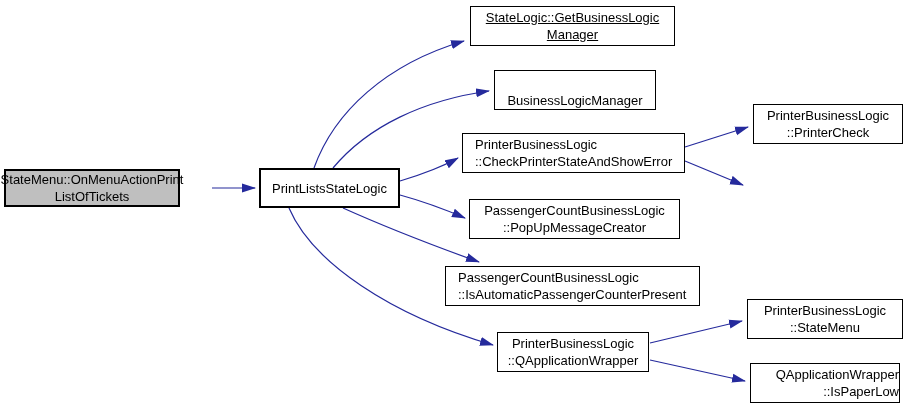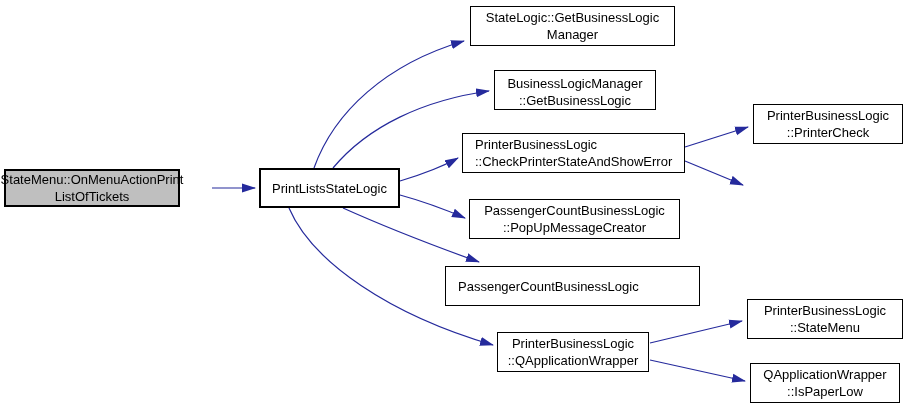--- a/index.html
+++ b/index.html
@@ -51,58 +51,58 @@
 
   <div class="node root" style="left:4px;top:169px;width:176px;height:38px;">
     <span>StateMenu::OnMenuActionPrint</span>
     <span>ListOfTickets</span>
   </div>
 
   <div class="node main" style="left:259px;top:168px;width:141px;height:40px;">
     <span>PrintListsStateLogic</span>
   </div>
 
-  <div class="node" style="left:470px;top:6px;width:205px;height:40px;">
+  <div class="node" style="left:470px;top:6px;width:205px;height:40px;text-decoration:underline;">
     <span>StateLogic::GetBusinessLogic</span>
     <span>Manager</span>
   </div>
 
   <div class="node" style="left:494px;top:70px;width:162px;height:40px;justify-content:flex-end;">
     <span>BusinessLogicManager</span>
-    <span>::GetBusinessLogic</span>
   </div>
 
   <div class="node align-left" style="left:462px;top:133px;width:223px;height:40px;">
     <span>PrinterBusinessLogic</span>
     <span>::CheckPrinterStateAndShowError</span>
   </div>
 
   <div class="node" style="left:469px;top:199px;width:211px;height:40px;">
     <span>PassengerCountBusinessLogic</span>
     <span>::PopUpMessageCreator</span>
   </div>
 
   <div class="node align-left" style="left:445px;top:266px;width:255px;height:40px;">
     <span>PassengerCountBusinessLogic</span>
+    <span>::IsAutomaticPassengerCounterPresent</span>
   </div>
 
   <div class="node" style="left:497px;top:332px;width:152px;height:40px;">
     <span>PrinterBusinessLogic</span>
     <span>::QApplicationWrapper</span>
   </div>
 
   <div class="node" style="left:753px;top:104px;width:150px;height:40px;">
     <span>PrinterBusinessLogic</span>
     <span>::PrinterCheck</span>
   </div>
 
 
   <div class="node" style="left:747px;top:299px;width:156px;height:40px;">
     <span>PrinterBusinessLogic</span>
     <span>::StateMenu</span>
   </div>
 
-  <div class="node" style="left:750px;top:363px;width:150px;height:40px;">
+  <div class="node" style="left:750px;top:363px;width:150px;height:40px;align-items:flex-end;">
     <span>QApplicationWrapper</span>
     <span>::IsPaperLow</span>
   </div>
 
 </div>
 
 </body></html>

